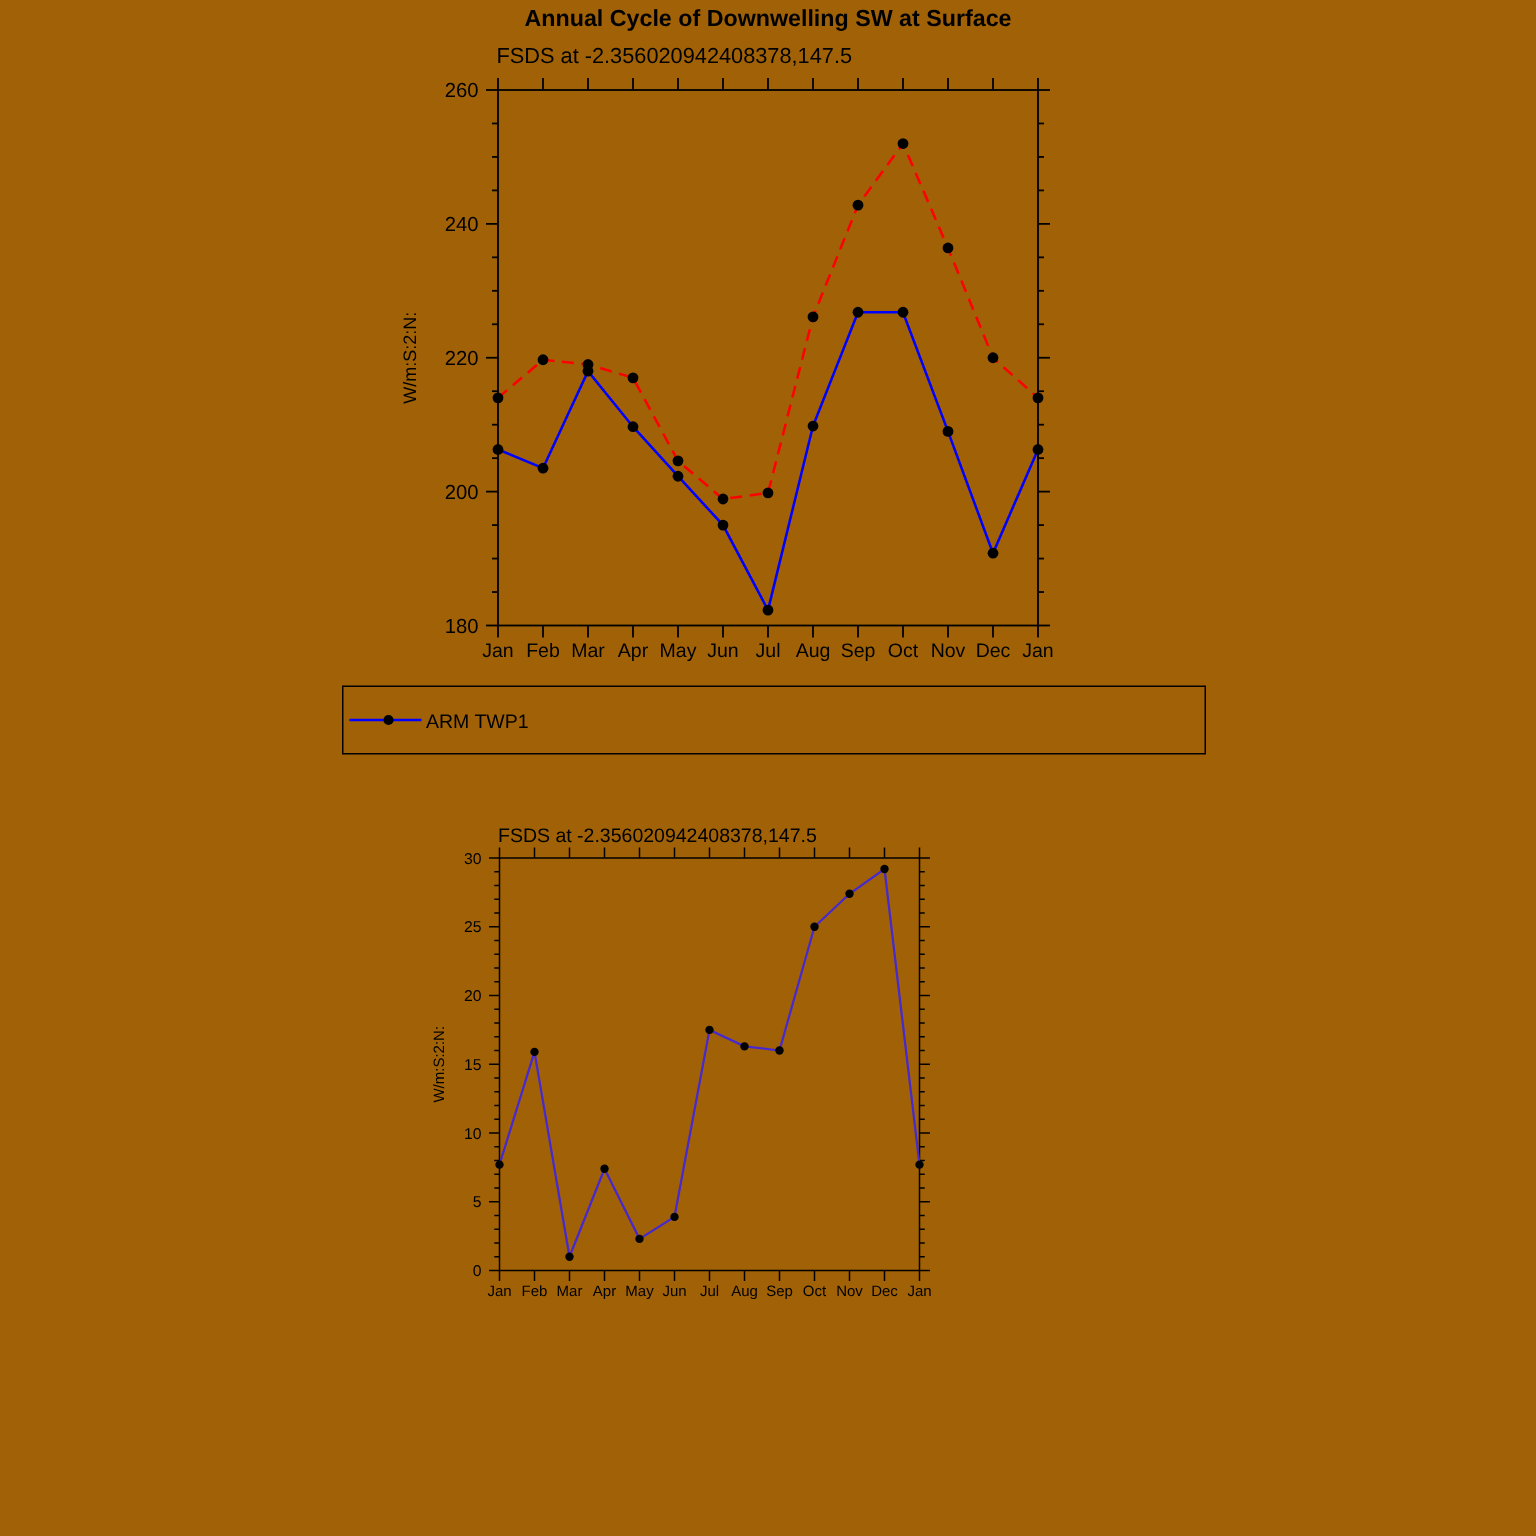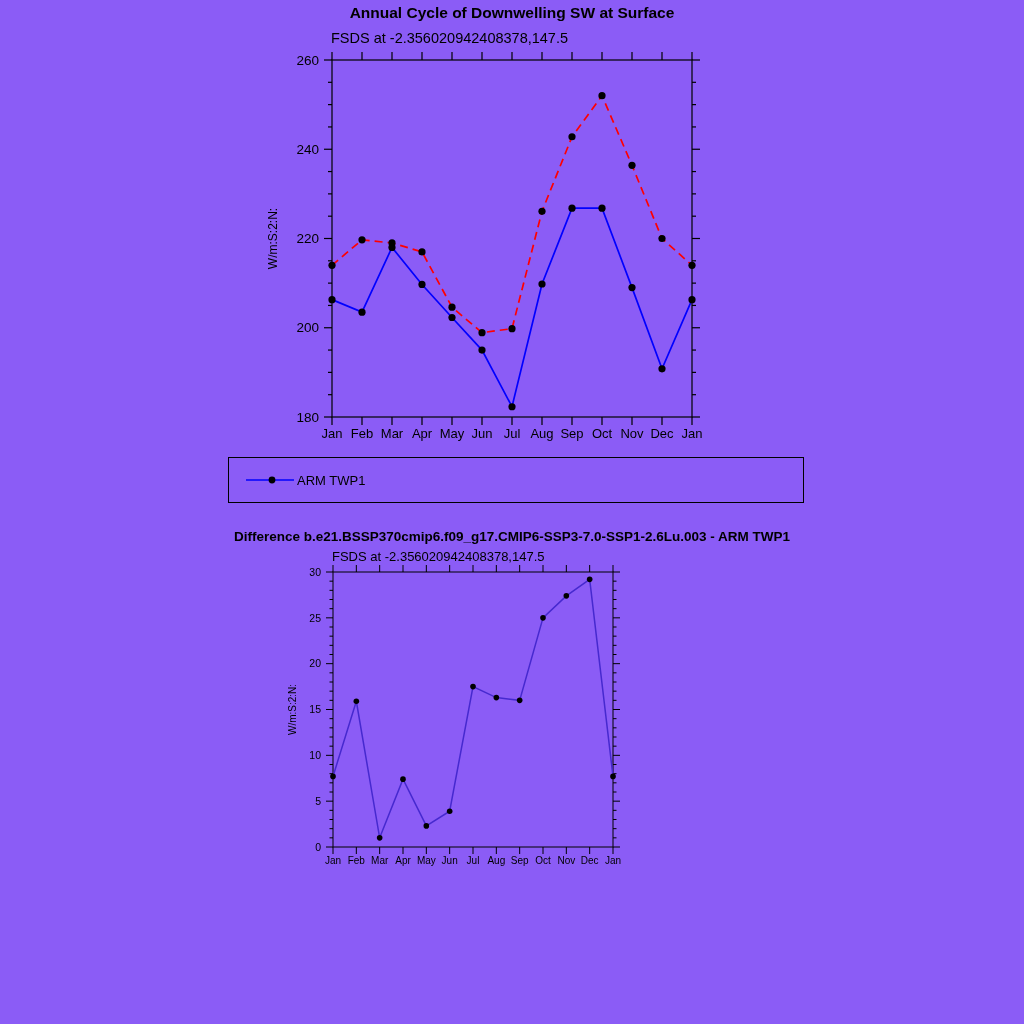--- a/index.html
+++ b/index.html
@@ -1,27 +1,27 @@
 <!DOCTYPE html>
 <html><head>
 <meta charset="utf-8">
 <style>
   html,body{margin:0;padding:0;background:#fff;}
-  .canvas{position:relative;width:1024px;height:1024px;background:#8b5cf6;
+  .canvas{position:relative;width:1024px;height:1024px;background:#a16207;
           font-family:"Liberation Sans","DejaVu Sans",sans-serif;color:#000;overflow:hidden;}
   .chart-svg{position:absolute;left:0;top:0;}
   .title{position:absolute;left:0;width:1024px;text-align:center;font-weight:bold;}
   #top-title{top:4px;font-size:15.5px;}
   #bottom-title{top:529px;font-size:13.5px;}
   .subtitle{position:absolute;white-space:nowrap;text-align:center;}
   #top-subtitle{left:331px;top:30px;font-size:14.5px;}
   #bottom-subtitle{left:332px;top:549px;font-size:13px;}
   .legend{position:absolute;left:228px;top:457px;width:576px;height:46px;
           border:1px solid #000;box-sizing:border-box;display:flex;flex-direction:column;
-          justify-content:center;padding-left:16px;}
+          justify-content:center;padding-left:3px;}
   .legend-row{display:flex;align-items:center;height:22px;}
   .legend-label{font-size:13px;white-space:nowrap;margin-left:2px;}
   svg text{fill:#000;font-family:"Liberation Sans","DejaVu Sans",sans-serif;}
 </style>
 </head>
 <body>
 
 <div class="canvas">
 
   <div id="top-title" class="title">Annual Cycle of Downwelling SW at Surface</div>
@@ -151,21 +151,20 @@
   <div class="legend">
     <div class="legend-row">
       <svg width="50" height="12">
         <line x1="1" y1="6" x2="49" y2="6" stroke-width="1.7" stroke="#0000ff"></line>
         <circle cx="27" cy="6" r="3.4" fill="#000"></circle>
       </svg>
       <span class="legend-label">ARM TWP1</span>
     </div>
   </div>
 
-  <div id="bottom-title" class="title">Difference b.e21.BSSP370cmip6.f09_g17.CMIP6-SSP3-7.0-SSP1-2.6Lu.003 - ARM TWP1</div>
   <div id="bottom-subtitle" class="subtitle">FSDS at -2.356020942408378,147.5</div>
 
   <svg id="svg-bot" class="chart-svg" width="1024" height="1024">
       <g>
         <rect x="333" y="572" width="280" height="275" fill="none" stroke="#000" stroke-width="1"></rect>
       </g>
       <g>
         <line x1="333" y1="847" x2="333" y2="854" stroke="#000" stroke-width="1"></line>
         <line x1="333" y1="572" x2="333" y2="565" stroke="#000" stroke-width="1"></line>
         <text x="333" y="864" text-anchor="middle" font-size="10">Jan</text>

